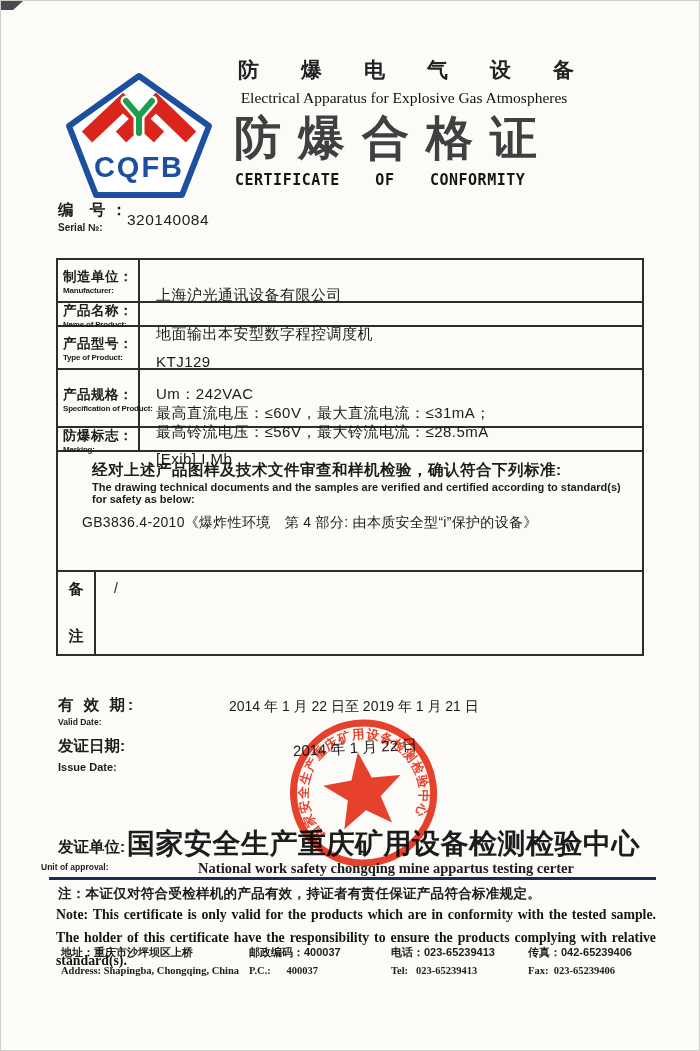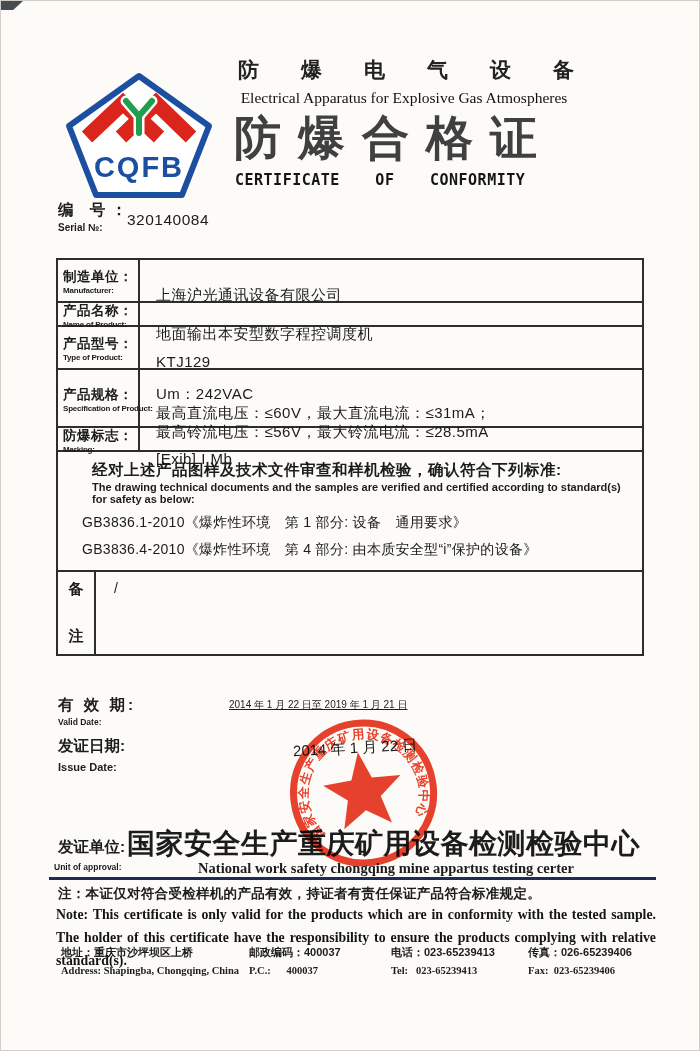--- a/index.html
+++ b/index.html
@@ -48,31 +48,31 @@
 
   .remark-row{height:82px;}
   .remark-label{width:38px;border-right:2px solid #2d2d2d;box-sizing:border-box;
     display:flex;flex-direction:column;justify-content:space-between;align-items:center;
     padding:8px 0;font-size:15px;font-weight:bold;}
   .remark-value{flex:1;padding:8px 0 0 18px;font-size:14px;}
 
   
   .valid-label-cn{left:57px;top:694px;font-size:15.5px;font-weight:bold;letter-spacing:3px;}
   .valid-label-en{left:57px;top:716px;font-size:8.5px;font-weight:bold;}
-  .valid-value{left:228px;top:697px;font-size:10px;text-decoration:underline;}
+  .valid-value{left:228px;top:697px;font-size:14px;}
   .issue-label-cn{left:57px;top:735px;font-size:15.5px;font-weight:bold;}
   .issue-label-en{left:57px;top:760px;font-size:11px;font-weight:bold;}
   .issue-value{left:292px;top:738px;font-size:15px;transform:rotate(-3deg);}
 
   
   .stamp{left:262px;top:688px;mix-blend-mode:multiply;transform:rotate(-8deg);}
 
   
   .approval-label-cn{left:57px;top:836px;font-size:15.5px;font-weight:bold;}
-  .approval-label-en{left:53px;top:861px;font-size:8.5px;font-weight:bold;}
+  .approval-label-en{left:40px;top:861px;font-size:8.5px;font-weight:bold;}
   .approval-value-cn{left:126px;top:824px;font-size:28px;font-weight:bold;letter-spacing:0.5px;}
   .approval-value-en{left:150px;top:859px;width:470px;text-align:center;
     font-family:"Liberation Serif", serif;font-weight:bold;font-size:14.5px;}
 
   .divider{left:48px;top:876px;width:607px;height:3px;background:#1d2c52;}
 
   
   .note-cn{left:57px;top:884px;font-size:13.5px;font-weight:bold;letter-spacing:0.3px;}
   .note-en{left:55px;top:902px;width:600px;font-family:"Liberation Serif", serif;
     font-size:13.8px;line-height:23px;text-align:justify;font-weight:bold;color:#141414;}
@@ -165,21 +165,20 @@
         <span class="en">Marking:</span>
       </div>
       <div class="tvalue">
         <div class="line">[Exib] I Mb</div>
       </div>
     </div>
 
     <div class="trow standards" style="display:block;">
       <div class="std-head-cn">经对上述产品图样及技术文件审查和样机检验，确认符合下列标准:</div>
       <div class="std-head-en">The drawing technical documents and the samples are verified and certified according to standard(s) for safety as below:</div>
-      <div class="std-item">GB3836.1-2010《爆炸性环境　第 1 部分: 设备　通用要求》</div>
       <div class="std-item">GB3836.4-2010《爆炸性环境　第 4 部分: 由本质安全型“i”保护的设备》</div>
     </div>
 
     <div class="trow remark-row">
       <div class="remark-label">
         <span>备</span>
         <span>注</span>
       </div>
       <div class="remark-value">/</div>
     </div>
@@ -222,17 +221,17 @@
   </div>
   <div class="fcol fc2">
     <div class="cn">邮政编码：400037</div>
     <div class="en">P.C.:      400037</div>
   </div>
   <div class="fcol fc3">
     <div class="cn">电话：023-65239413</div>
     <div class="en">Tel:   023-65239413</div>
   </div>
   <div class="fcol fc4">
-    <div class="cn">传真：026-65239406</div>
+    <div class="cn">传真：042-65239406</div>
     <div class="en">Fax:  023-65239406</div>
   </div>
 
 </div>
 
 </body></html>

